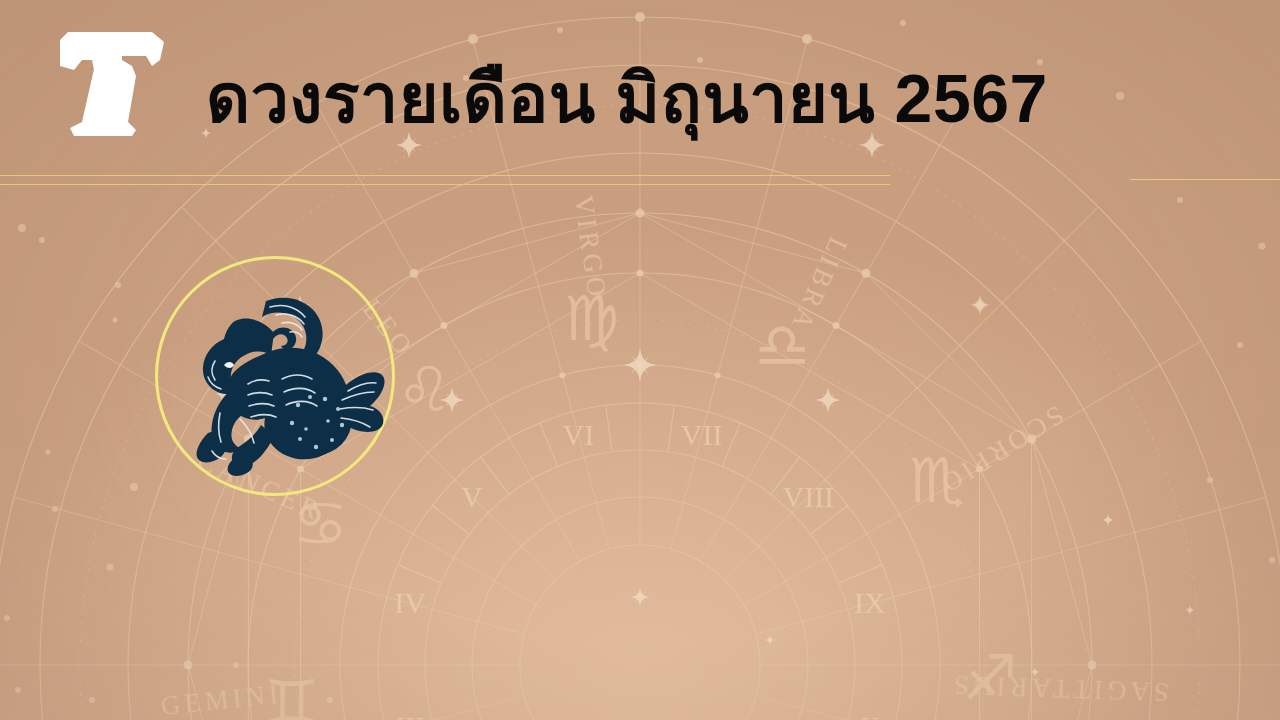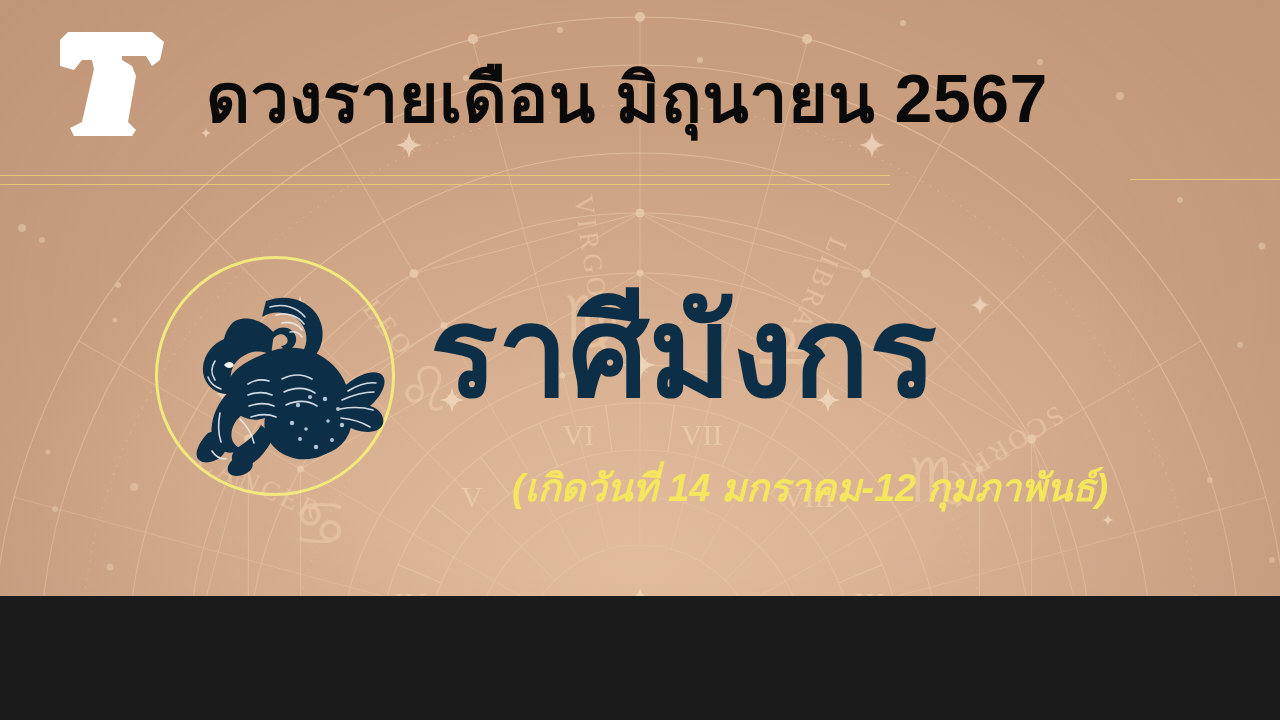--- a/index.html
+++ b/index.html
@@ -4,21 +4,21 @@
 <title>Horoscope Banner</title>
 <style>
   html, body {
     margin: 0;
     padding: 0;
     background: #1b1b1b;
   }
   #stage {
     position: relative;
     width: 1280px;
-    height: 596px;
+    height: 720px;
     overflow: hidden;
     background: #c89e7f;
     font-family: "Liberation Sans", "DejaVu Sans", sans-serif;
     user-select: none;
   }
 
   
   .bg-base {
     position: absolute;
     inset: 0;
@@ -561,17 +561,15 @@
           <circle cx="162" cy="167" r="2"></circle>
         <circle cx="146" cy="174" r="2.2"></circle>
           <circle cx="130" cy="166" r="2"></circle>
         <circle cx="122" cy="150" r="2.2"></circle>
           <circle cx="136" cy="156" r="1.8"></circle>
         <circle cx="158" cy="148" r="1.8"></circle>
       </g>
     </svg>
   </div>
 
-  <div class="sign-title">ราศีมังกร</div>
-
-  <div class="sign-dates">(เกิดวันที่ 14 มกราคม-12 กุมภาพันธ์)</div>
+
 
 </div>
 
 </body></html>

